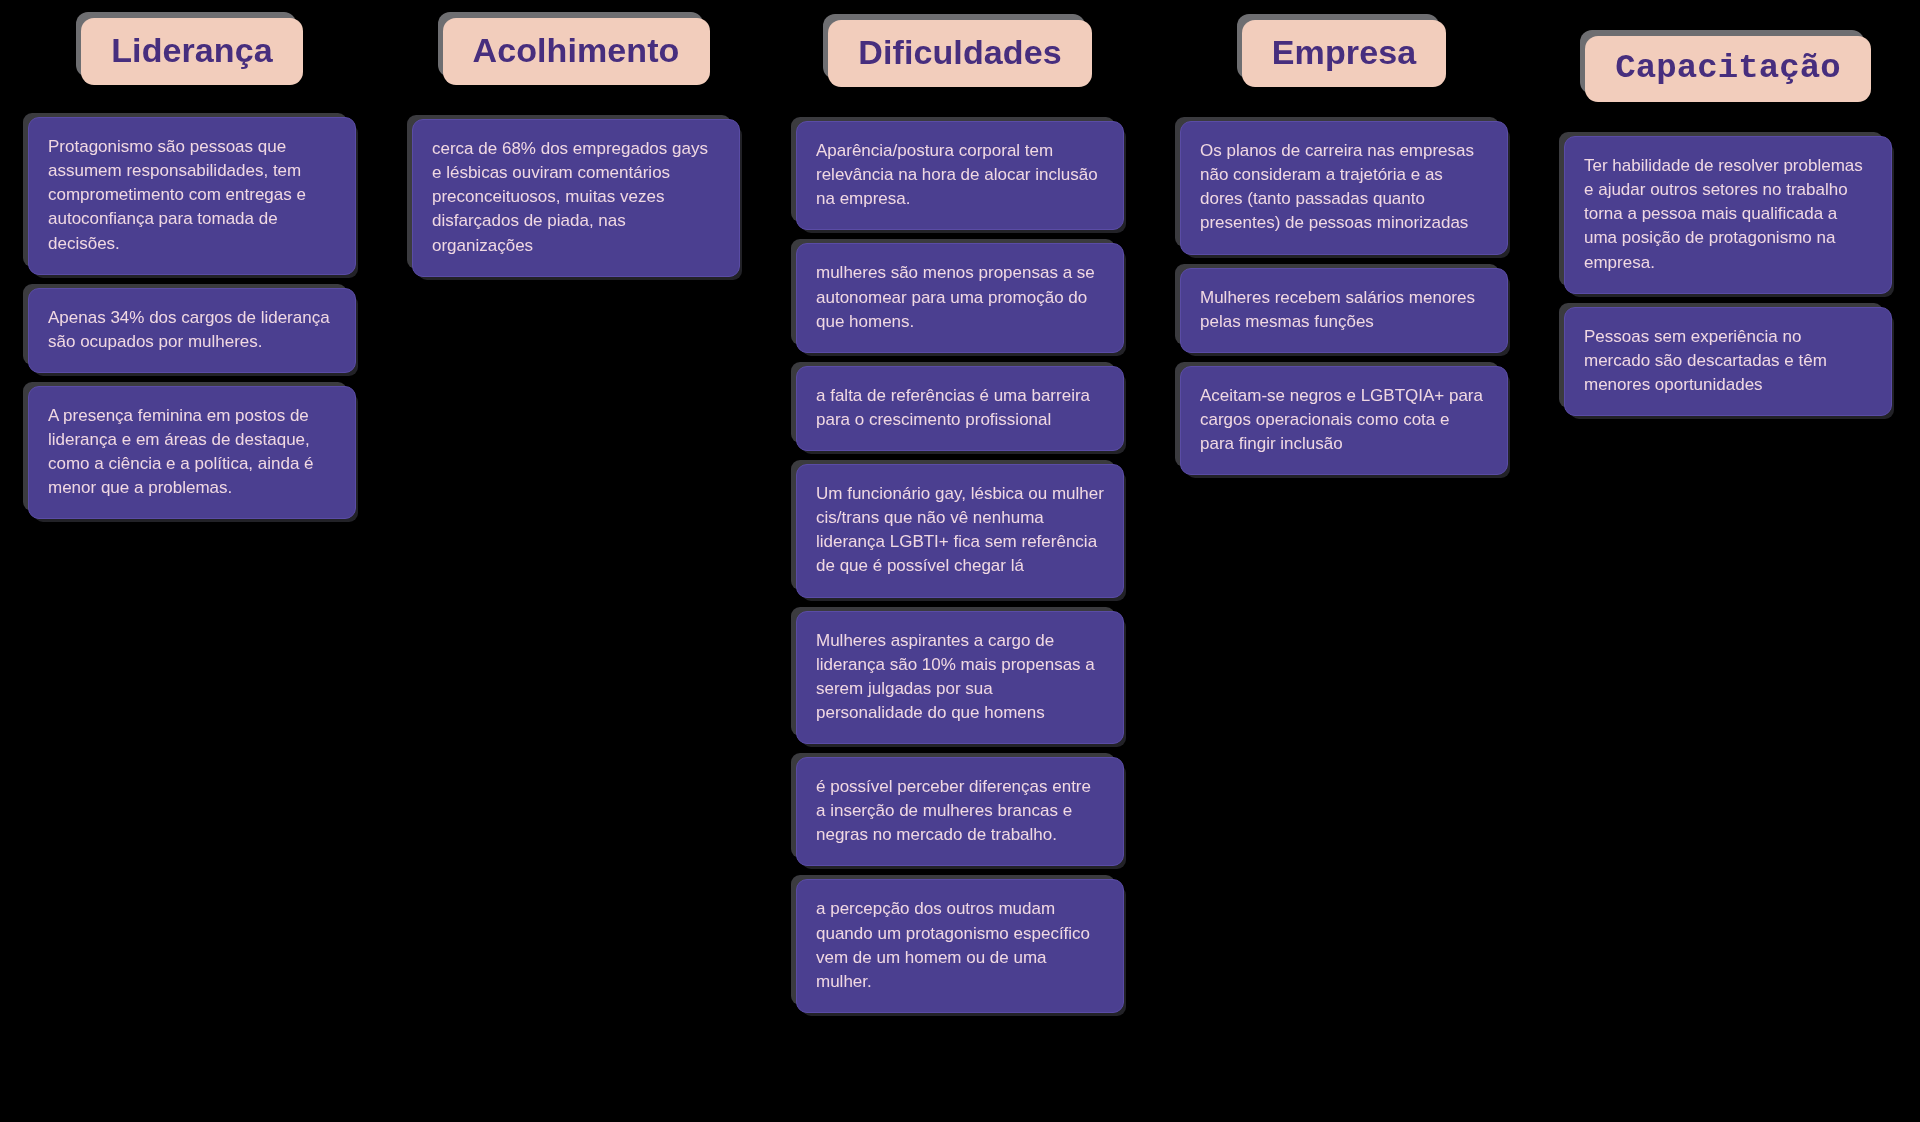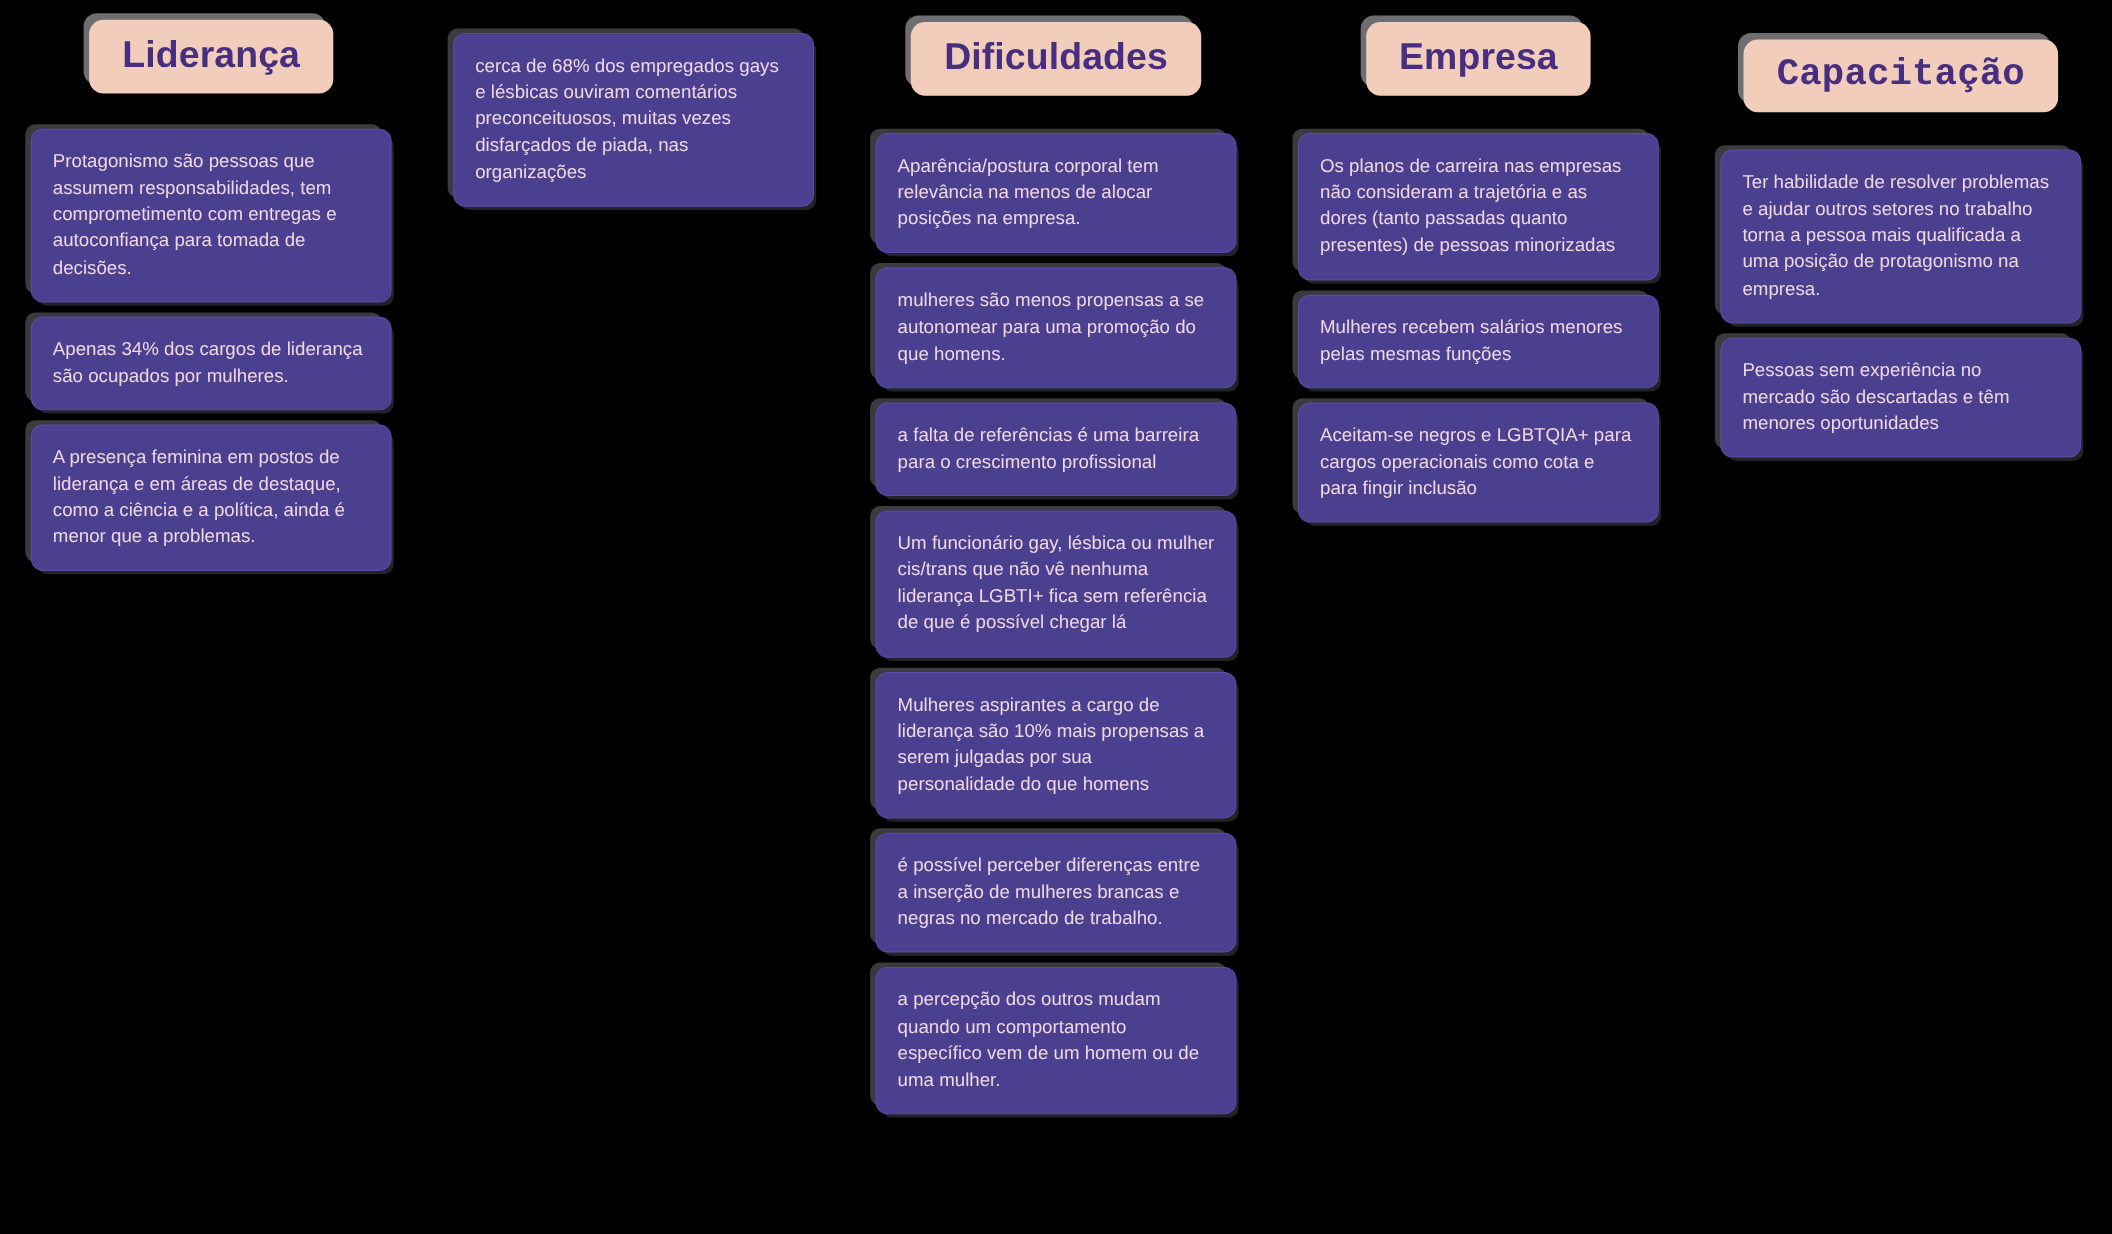--- a/index.html
+++ b/index.html
@@ -95,51 +95,54 @@
         </div>
         <div class="card">
           <span class="card-text">Apenas 34% dos cargos de liderança são ocupados por mulheres.</span>
         </div>
         <div class="card">
           <span class="card-text">A presença feminina em postos de liderança e em áreas de destaque, como a ciência e a política, ainda é menor que a problemas.</span>
         </div>
       </div>
     </div>
     <div class="column c2">
+      <div class="col-header-wrap">
+        <div class="col-header">Acolhimento</div>
+      </div>
       <div class="col-cards">
         <div class="card">
           <span class="card-text">cerca de 68% dos empregados gays e lésbicas ouviram comentários preconceituosos, muitas vezes disfarçados de piada, nas organizações</span>
         </div>
       </div>
     </div>
     <div class="column c3">
       <div class="col-header-wrap">
         <div class="col-header">Dificuldades</div>
       </div>
       <div class="col-cards">
         <div class="card">
-          <span class="card-text">Aparência/postura corporal tem relevância na menos de alocar posições na empresa.</span>
+          <span class="card-text">Aparência/postura corporal tem relevância na hora de alocar inclusão na empresa.</span>
         </div>
         <div class="card">
           <span class="card-text">mulheres são menos propensas a se autonomear para uma promoção do que homens.</span>
         </div>
         <div class="card">
           <span class="card-text">a falta de referências  é uma barreira para o crescimento profissional</span>
         </div>
         <div class="card">
           <span class="card-text">Um funcionário gay, lésbica ou mulher cis/trans que não vê nenhuma liderança LGBTI+ fica sem referência de que é possível chegar lá</span>
         </div>
         <div class="card">
           <span class="card-text">Mulheres aspirantes a cargo de liderança são 10% mais propensas a serem julgadas por sua personalidade do que homens</span>
         </div>
         <div class="card">
           <span class="card-text">é possível perceber diferenças entre a inserção de mulheres brancas e negras no mercado de trabalho.</span>
         </div>
         <div class="card">
-          <span class="card-text">a percepção dos outros mudam quando um comportamento específico vem de um homem ou de uma mulher.</span>
+          <span class="card-text">a percepção dos outros mudam quando um protagonismo específico vem de um homem ou de uma mulher.</span>
         </div>
       </div>
     </div>
     <div class="column c4">
       <div class="col-header-wrap">
         <div class="col-header">Empresa</div>
       </div>
       <div class="col-cards">
         <div class="card">
           <span class="card-text">Os planos de carreira nas empresas não consideram a trajetória e as dores (tanto passadas quanto presentes) de pessoas minorizadas</span>

